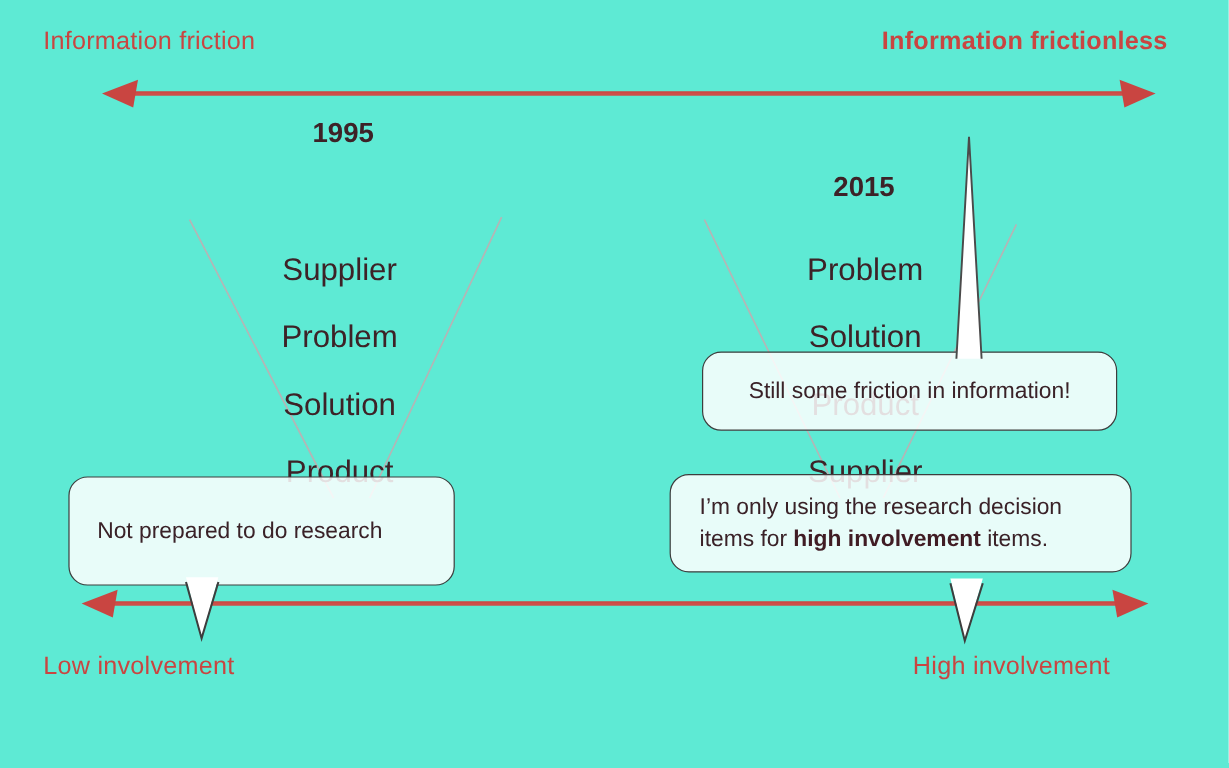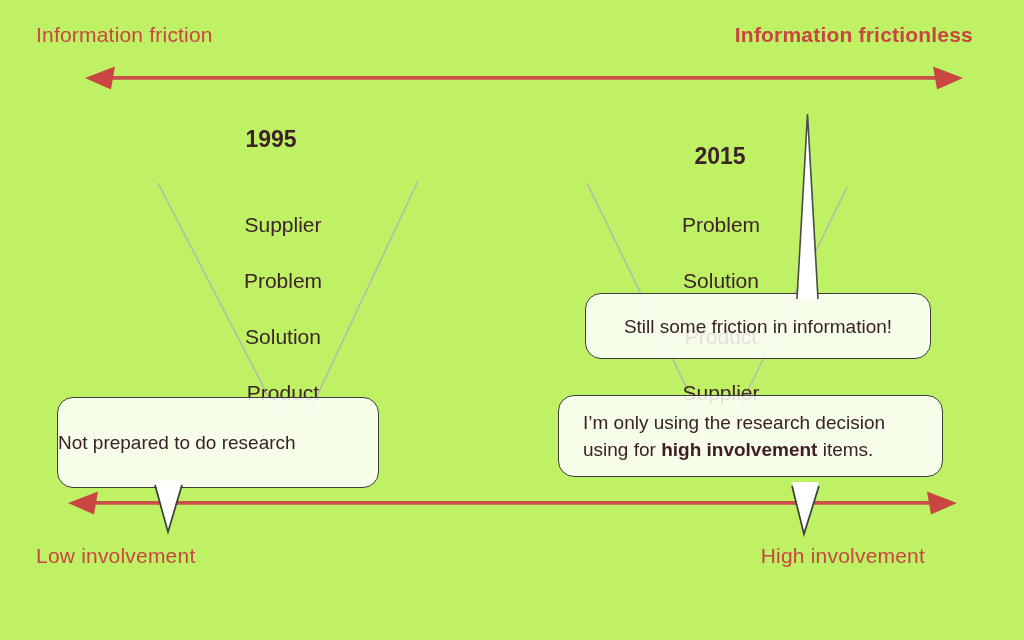--- a/index.html
+++ b/index.html
@@ -1,61 +1,61 @@
 <!DOCTYPE html>
 <html><head>
 <meta charset="utf-8">
 <style>
   html,body{margin:0;padding:0;background:#ffffff;}
   .stage{
     position:relative;width:1024px;height:640px;overflow:hidden;
-    font-family:"Liberation Sans","DejaVu Sans",sans-serif;background:#bef264;
+    font-family:"Liberation Sans","DejaVu Sans",sans-serif;background:#5eead4;
   }
   svg.layer{position:absolute;left:0;top:0;pointer-events:none;}
   .base{z-index:1;}
   .overlay{z-index:6;}
 
   .red-label{
     position:absolute;z-index:2;color:#c94541;font-size:21px;
     letter-spacing:.2px;white-space:nowrap;
   }
   .lbl-info-friction{left:36px;top:23px;}
   .lbl-info-frictionless{right:51px;top:23px;font-weight:bold;}
   .lbl-low-involvement{left:36px;top:544px;}
   .lbl-high-involvement{right:99px;top:544px;}
 
   .year-label{
     position:absolute;z-index:2;color:#3d2227;font-size:23px;font-weight:700;
     transform:translate(-50%,-50%);white-space:nowrap;
   }
-  .year-1995{left:271px;top:111px;margin-top:28px;}
+  .year-1995{left:286px;top:111px;}
   .year-2015{left:720px;top:111px;margin-top:45px;}
 
   .stage-label{
-    position:absolute;z-index:2;color:#3d2227;font-size:21px;
+    position:absolute;z-index:2;color:#3d2227;font-size:26px;
     width:180px;text-align:center;transform:translate(-50%,-50%);white-space:nowrap;
   }
   .f1s0{left:283px;top:225px;} .f1s1{left:283px;top:281px;}
   .f1s2{left:283px;top:337px;} .f1s3{left:283px;top:393px;}
   .f2s0{left:721px;top:225px;} .f2s1{left:721px;top:281px;}
   .f2s2{left:721px;top:337px;} .f2s3{left:721px;top:393px;}
 
   .bubble{
     position:absolute;z-index:5;box-sizing:border-box;
     background:rgba(255,255,255,0.86);
     border:1.7px solid #3d3d3d;border-radius:16px;
     color:#3a2228;font-size:19px;line-height:27px;
     display:flex;flex-direction:column;justify-content:center;
   }
   .bubble b{font-weight:700;color:#401c24;}
   .bubble-friction{
     left:585px;top:293px;width:346px;height:66px;
     align-items:center;text-align:center;
   }
-  .bubble-low{left:57px;top:397px;width:322px;height:91px;}
+  .bubble-low{left:57px;top:397px;width:322px;height:91px;padding-left:23px;}
   .bubble-high{left:558px;top:395px;width:385px;height:82px;padding-left:24px;}
 </style>
 </head>
 <body>
 
 <div class="stage">
 
   <svg class="layer base" width="1024" height="640" viewBox="0 0 1024 640">
 
     <g>
@@ -104,21 +104,21 @@
   <div class="bubble bubble-friction">
     <span>Still some friction in information!</span>
   </div>
 
   <div class="bubble bubble-low">
     <span>Not prepared to do research</span>
   </div>
 
   <div class="bubble bubble-high">
     <span>I’m only using the research decision</span>
-    <span><span>using for </span><b>high involvement</b><span> items.</span></span>
+    <span><span>items for </span><b>high involvement</b><span> items.</span></span>
   </div>
 
   <svg class="layer overlay" width="1024" height="640" viewBox="0 0 1024 640">
 
     <g>
       <polygon points="797,299 807.5,114 818,299" fill="#ffffff"></polygon>
       <path d="M797,299 L807.5,114 L818,299" fill="none" stroke="#4a4a4a" stroke-width="1.6"></path>
     </g>
 
     <g>

